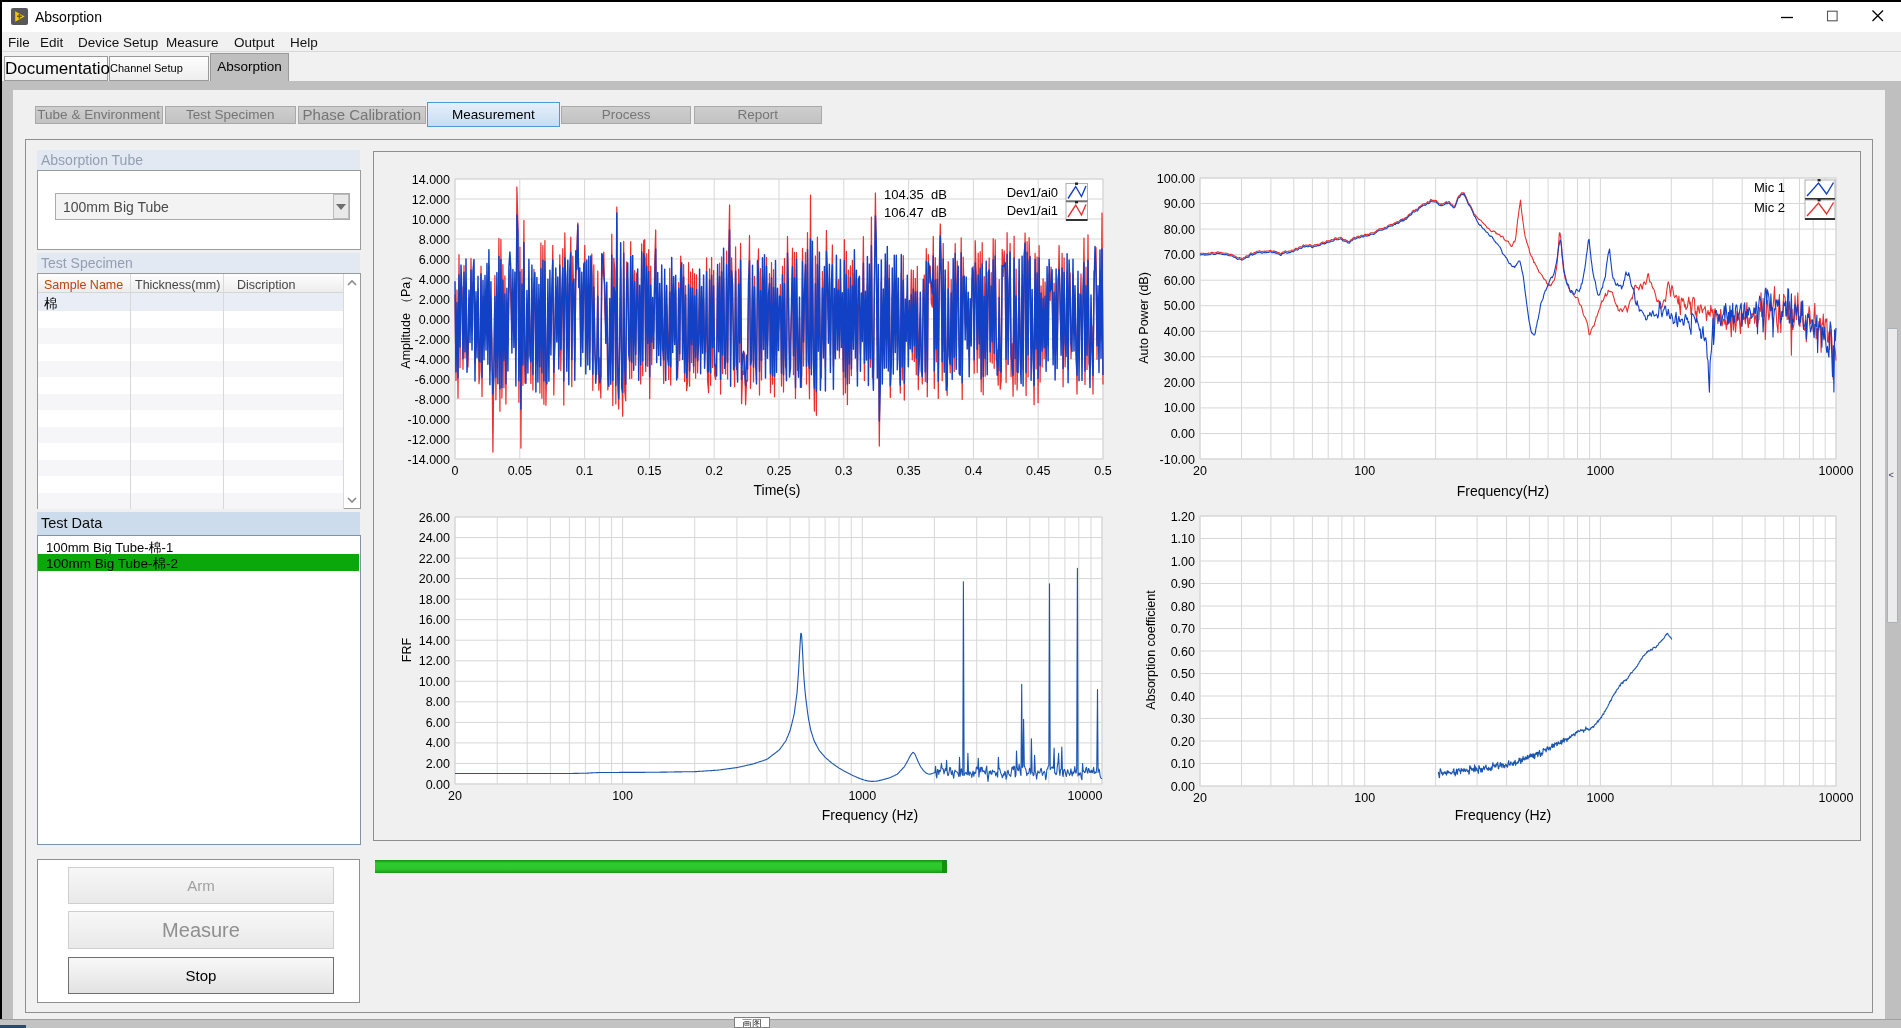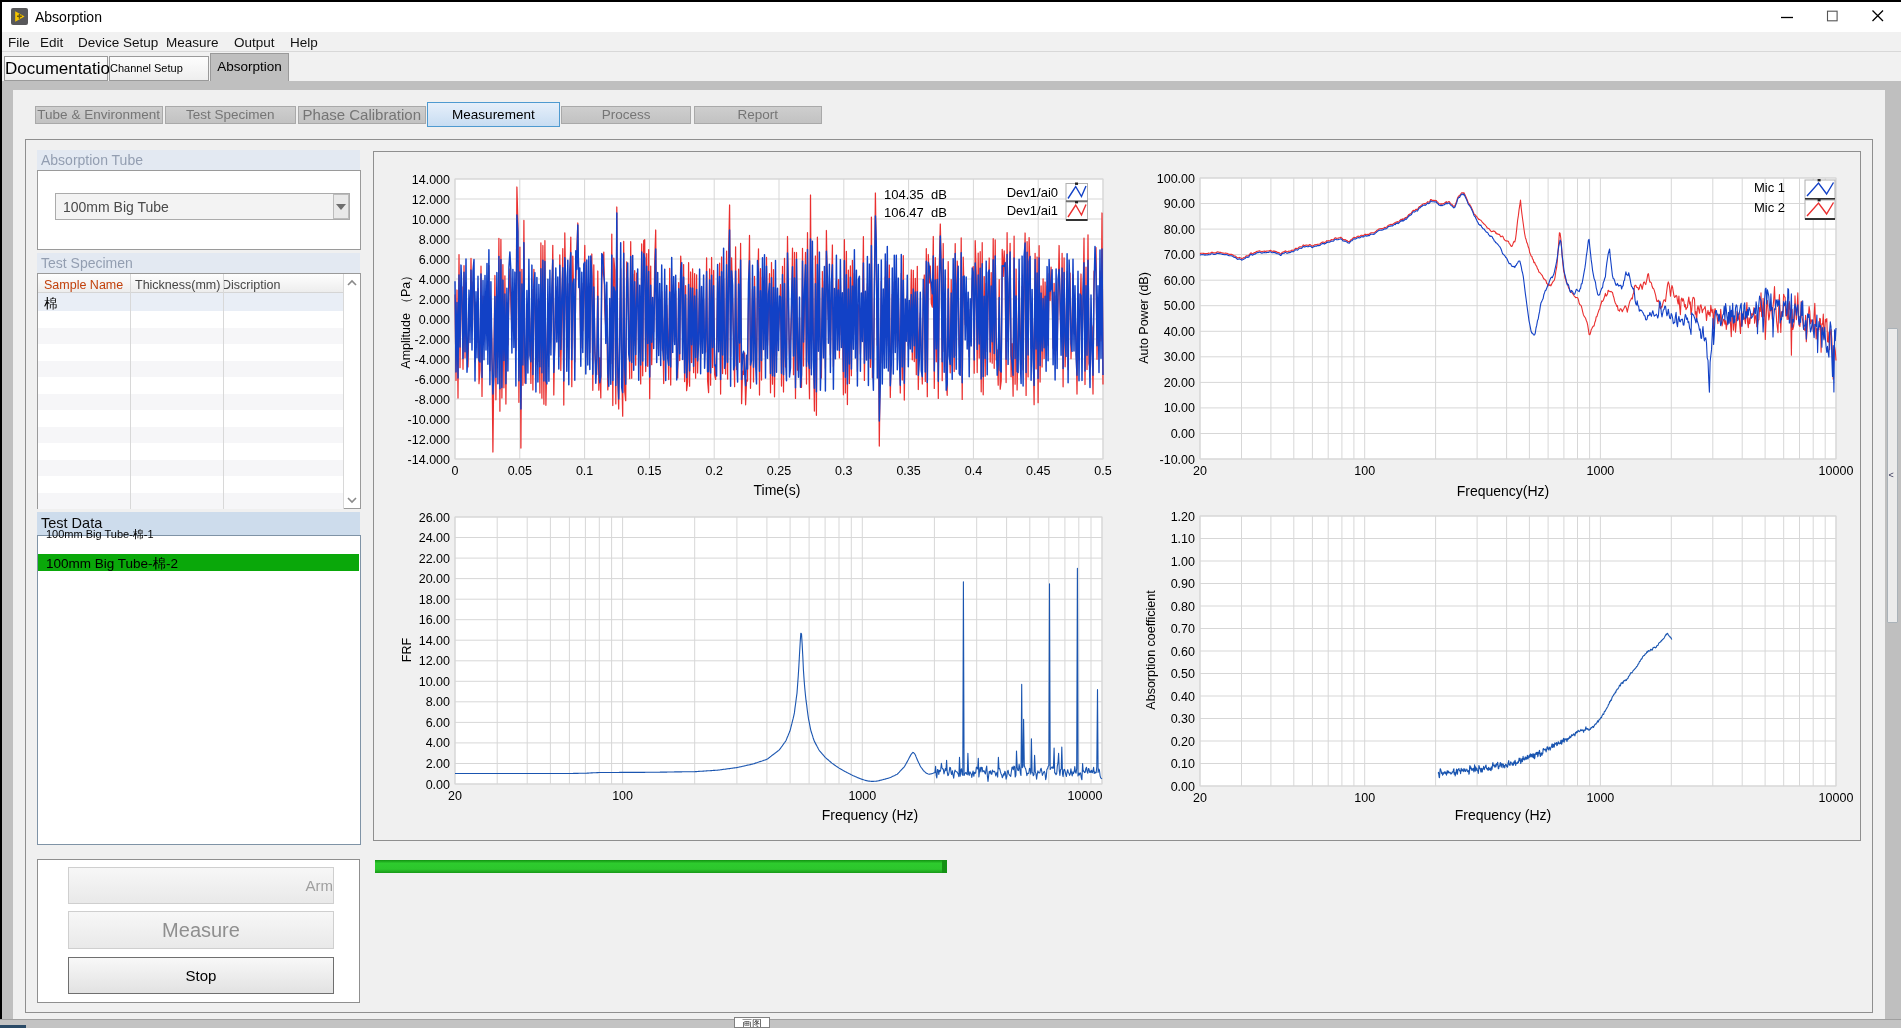--- a/index.html
+++ b/index.html
@@ -55,47 +55,47 @@
 <div class="abs" style="left:333px;top:194px;width:16px;height:25px;background:#e9e9e9;border:1px solid #bcbcbc"></div>
 <svg class="abs" style="left:335px;top:203px" width="12" height="8">
     <path d="M1 1 L11 1 L6 7 Z" fill="#6e6e6e"></path>
   </svg>
 
 <div class="abs" style="left:37px;top:253px;width:323px;height:20px;background:#e3e9f2;font-size:14px;color:#939eb1;line-height:20px;padding-left:4px">Test Specimen</div>
 <div class="abs" style="left:37px;top:273px;width:324px;height:236px;background:#fff;border:1px solid #9a9a9a"></div>
 <div class="abs" style="left:38px;top:274px;width:305px;height:19px;background:linear-gradient(#fefefe,#ededed);border-bottom:1px solid #d5d5d5"></div>
 <div class="abs" style="left:44px;top:278px;font-size:12.5px;color:#c2410c">Sample Name</div>
 <div class="abs" style="left:135px;top:278px;font-size:12.5px;color:#454545">Thickness(mm)</div>
-<div class="abs" style="left:222px;top:278px;font-size:12.5px;color:#454545">Discription</div>
+<div class="abs" style="left:237px;top:278px;font-size:12.5px;color:#454545">Discription</div>
 <div class="abs" style="left:38px;top:293px;width:305px;height:18px;background:#e9eef6"></div>
 <div class="abs" style="left:44px;top:295px;font-size:13.5px;color:#000">棉</div>
 <div class="abs" style="left:38px;top:327.5px;width:305px;height:16.5px;background:#f6f6f8"></div>
 <div class="abs" style="left:38px;top:360.5px;width:305px;height:16.5px;background:#f6f6f8"></div>
 <div class="abs" style="left:38px;top:393.5px;width:305px;height:16.5px;background:#f6f6f8"></div>
 <div class="abs" style="left:38px;top:426.5px;width:305px;height:16.5px;background:#f6f6f8"></div>
 <div class="abs" style="left:38px;top:459.5px;width:305px;height:16.5px;background:#f6f6f8"></div>
 <div class="abs" style="left:38px;top:492.5px;width:305px;height:16.5px;background:#f6f6f8"></div>
 <div class="abs" style="left:130px;top:274px;width:1px;height:235px;background:#d8d8d8"></div>
 <div class="abs" style="left:223px;top:274px;width:1px;height:235px;background:#d8d8d8"></div>
 <div class="abs" style="left:343px;top:274px;width:1px;height:235px;background:#d8d8d8"></div>
 <svg class="abs" style="left:346px;top:278px" width="12" height="10">
     <path d="M2 7 L6 3 L10 7" stroke="#8a8a8a" stroke-width="1.6" fill="none"></path>
   </svg>
 <svg class="abs" style="left:346px;top:495px" width="12" height="10">
     <path d="M2 3 L6 7 L10 3" stroke="#8a8a8a" stroke-width="1.6" fill="none"></path>
   </svg>
 
 <div class="abs" style="left:37px;top:512px;width:323px;height:23px;background:#cddcec;font-size:14.5px;color:#0a0a0a;line-height:23px;padding-left:4px">Test Data</div>
 <div class="abs" style="left:37px;top:535px;width:324px;height:310px;background:#fff;border:1px solid #7f93a6"></div>
-<div class="abs" style="left:46px;top:527px;font-size:11px;color:#000">100mm Big Tube-棉-1</div>
+<div class="abs" style="left:46px;top:539px;font-size:13px;color:#000">100mm Big Tube-棉-1</div>
 <div class="abs" style="left:38px;top:554px;width:321px;height:17px;background:#0aa80a"></div>
 <div class="abs" style="left:46px;top:555px;font-size:13.5px;color:#000">100mm Big Tube-棉-2</div>
 
 <div class="abs" style="left:37px;top:859px;width:323px;height:144px;background:#fff;border:1px solid #8f8f8f"></div>
-<div class="abs" style="left:68px;top:867px;width:266px;height:37px;background:linear-gradient(#f7f7f7,#e9e9e9);border:1px solid #cfcfcf;font-size:15px;color:#9f9f9f;text-align:right;line-height:35px">Arm</div>
+<div class="abs" style="left:68px;top:867px;width:266px;height:37px;background:linear-gradient(#f7f7f7,#e9e9e9);border:1px solid #cfcfcf;font-size:15px;color:#9f9f9f;text-align:center;line-height:35px">Arm</div>
 <div class="abs" style="left:68px;top:911px;width:266px;height:38px;background:linear-gradient(#f7f7f7,#e9e9e9);border:1px solid #cfcfcf;font-size:20px;color:#8f8f8f;text-align:center;line-height:36px">Measure</div>
 <div class="abs" style="left:68px;top:957px;width:266px;height:37px;background:linear-gradient(#f8f8f8,#e2e2e2);border:1px solid #6f6f6f;font-size:15px;color:#000;text-align:center;line-height:35px">Stop</div>
 
 <div class="abs" style="left:373px;top:151px;width:1488px;height:690px;border:1px solid #8f8f8f"></div>
 <svg width="1486" height="689" viewBox="0 0 1486 689" style="position:absolute;left:374px;top:152px">
     <rect x="81" y="27" width="648" height="280" fill="#ffffff"></rect>
     <path d="M81 27H729 M81 47H729 M81 67H729 M81 87H729 M81 107H729 M81 127H729 M81 147H729 M81 167H729 M81 187H729 M81 207H729 M81 227H729 M81 247H729 M81 267H729 M81 287H729 M81 307H729 M81 27V307 M145.8 27V307 M210.6 27V307 M275.4 27V307 M340.2 27V307 M405 27V307 M469.8 27V307 M534.6 27V307 M599.4 27V307 M664.2 27V307 M729 27V307" stroke="#d7d7d7" stroke-width="1" fill="none"></path>
     <rect x="81" y="27" width="648" height="280" fill="none" stroke="#d7d7d7"></rect>
     <polyline points="81,142.4 82,228.4 83,138 84,246.1 85,102.6 86,215.7 87,139.7 88,134.9 89,217.3 90,113.7 91,205.9 92,130.6 93,200.8 94,214.9 95,164.4 96,174.7 97,106.4 98,172.1 99,130 100,136.5 101,209.9 102,150 103,190.4 104,136.5 105,231.7 106,217.9 107,114.2 108,244.4 109,144.1 110,189.3 111,150.8 112,177.9 113,138.7 113.9,194 114.9,113.6 115.9,218.7 116.9,159.2 117.9,190.7 118.9,300 119.9,206.2 120.9,123.5 121.9,247.8 122.9,143.9 123.9,205.1 124.9,86.3 125.9,259.2 126.9,87.4 127.9,246 128.9,112.7 129.9,235.8 130.9,123.8 131.9,252.1 132.9,150.7 133.9,192.9 134.9,142.8 135.9,116.9 136.9,152.3 137.9,179.3 138.9,139.3 139.9,166.5 140.9,155.4 141.9,198.7 142.9,35 143.9,71.3 144.9,250.3 145.9,95.1 146.9,296 147.9,117.3 148.9,233.3 149.9,68.4 150.9,231.1 151.9,217.7 152.9,168.8 153.9,205.8 154.9,138.3 155.9,173.3 156.9,231.4 157.9,137.6 158.9,238 159.9,117.3 160.9,151.6 161.9,212.6 162.9,147.5 163.9,209.4 164.9,163.7 165.9,241.1 166.9,90.9 167.9,246.2 168.9,93.5 169.9,252.2 170.9,88.6 171.9,253.3 172.9,204.8 173.9,154.8 174.9,201.2 175.9,141.7 176.9,178.2 177.9,147.6 178.8,93.3 179.8,243 180.8,180 181.8,134.4 182.8,167.3 183.8,145.4 184.8,204.5 185.8,102.9 186.8,218.5 187.8,165.3 188.8,96.7 189.8,253.1 190.8,80.9 191.8,143 192.8,189.8 193.8,131.6 194.8,206.7 195.8,131.8 196.8,85.2 197.8,234.7 198.8,104.2 199.8,148 200.8,209.9 201.8,131.3 202.8,98.7 203.8,71 204.8,126.9 205.8,141 206.8,195.8 207.8,131 208.8,178.8 209.8,143 210.8,93.4 211.8,205.2 212.8,134.2 213.8,184.5 214.8,131.4 215.8,200.6 216.8,131.1 217.8,102 218.8,238.3 219.8,112.8 220.8,200.4 221.8,215 222.8,222.5 223.8,119 224.8,238.2 225.8,205.8 226.8,245.9 227.8,127.3 228.8,116.3 229.8,100.1 230.8,158.5 231.8,176.6 232.8,153.4 233.8,237.9 234.8,221.7 235.8,173.7 236.8,211.6 237.8,82.2 238.8,253.5 239.8,106.1 240.8,118.4 241.8,251.9 242.8,55 243.7,226.2 244.7,257 245.7,176.3 246.7,116.7 247.7,218.1 248.7,264.2 249.7,89.4 250.7,239.1 251.7,248.7 252.7,109.9 253.7,130.6 254.7,172.5 255.7,226.7 256.7,89.7 257.7,226.3 258.7,122 259.7,193.5 260.7,118.7 261.7,213.2 262.7,121.1 263.7,132.8 264.7,200.6 265.7,145.4 266.7,231.9 267.7,91.9 268.7,223.8 269.7,88.6 270.7,87.6 271.7,219.6 272.7,101.6 273.7,214.3 274.7,97.6 275.7,246.7 276.7,114.1 277.7,212.7 278.7,164.3 279.7,179.8 280.7,110.8 281.7,78 282.7,197.1 283.7,148.7 284.7,190.6 285.7,155.9 286.7,198.7 287.7,139.5 288.7,174.8 289.7,231.5 290.7,139.4 291.7,202.2 292.7,153 293.7,180 294.7,227.6 295.7,116.4 296.7,233.1 297.7,132.9 298.7,190.1 299.7,142 300.7,167.1 301.7,138.8 302.7,206.7 303.7,225.9 304.7,130.6 305.7,208.6 306.7,104.1 307.7,128.8 308.6,182.1 309.6,112.6 310.6,229.6 311.6,133.7 312.6,238.7 313.6,230 314.6,110.7 315.6,234.2 316.6,120 317.6,210.5 318.6,116.8 319.6,220.7 320.6,121.6 321.6,226.2 322.6,122.8 323.6,220.9 324.6,173.6 325.6,135.9 326.6,205.9 327.6,145.7 328.6,179.8 329.6,147.5 330.6,195 331.6,200 332.6,105.9 333.6,228.8 334.6,240.6 335.6,116.9 336.6,233.2 337.6,105.5 338.6,215.4 339.6,118.5 340.6,222.4 341.6,227.4 342.6,197.6 343.6,129.5 344.6,180.8 345.6,111.2 346.6,242.1 347.6,105 348.6,221.6 349.6,126.7 350.6,186.5 351.6,222.1 352.6,99.1 353.6,227.1 354.6,101.8 355.6,53 356.6,204.5 357.6,105.8 358.6,150.3 359.6,184.8 360.6,234.7 361.6,94.8 362.6,217.4 363.6,204 364.6,117.2 365.6,210.3 366.6,91.4 367.6,251.7 368.6,219 369.6,222.5 370.6,200.8 371.6,252.8 372.6,228 373.5,229.1 374.5,150.4 375.5,83.4 376.5,236.3 377.5,180.5 378.5,136.9 379.5,229.9 380.5,124.3 381.5,182.2 382.5,217.7 383.5,137.5 384.5,96.8 385.5,243.1 386.5,116.6 387.5,228.1 388.5,125.2 389.5,171.9 390.5,125.6 391.5,204.6 392.5,105.4 393.5,193.5 394.5,164.6 395.5,121.7 396.5,240.8 397.5,110.5 398.5,232.2 399.5,117.6 400.5,244.8 401.5,137.3 402.5,204.2 403.5,154 404.5,179.2 405.5,163.1 406.5,132.5 407.5,234.1 408.5,114.4 409.5,240 410.5,106.4 411.5,215 412.5,203.3 413.5,84.5 414.5,157.7 415.5,206.5 416.5,186.3 417.5,159.5 418.5,96.1 419.5,222.7 420.5,100.3 421.5,246.4 422.5,100.5 423.5,218.2 424.5,205.5 425.5,165 426.5,219.7 427.5,235.4 428.5,96.4 429.5,214.1 430.5,152.9 431.5,100.4 432.5,232 433.5,80.7 434.5,196.4 435.5,246.7 436.5,43 437.4,191.4 438.4,120 439.4,186.7 440.4,259.1 441.4,104 442.4,263.3 443.4,85.2 444.4,170 445.4,129.8 446.4,205.2 447.4,225.9 448.4,119.5 449.4,182.5 450.4,128.9 451.4,216.2 452.4,78.5 453.4,141.8 454.4,167.7 455.4,132.1 456.4,203 457.4,149.7 458.4,93 459.4,214.4 460.4,156.9 461.4,179.8 462.4,128.8 463.4,175.1 464.4,127.6 465.4,205.9 466.4,127.5 467.4,182.7 468.4,164.2 469.4,242.8 470.4,87.6 471.4,240.9 472.4,99.3 473.4,252.6 474.4,118.2 475.4,231.6 476.4,113.9 477.4,223.7 478.4,108.3 479.4,167.7 480.4,121.1 481.4,182.7 482.4,145.9 483.4,219.6 484.4,153.8 485.4,151.9 486.4,202 487.4,163.9 488.4,162.4 489.4,84.7 490.4,228.4 491.4,153.9 492.4,180.1 493.4,131.6 494.4,208.5 495.4,134.8 496.4,215.3 497.4,65.1 498.4,225.8 499.4,223.3 500.4,145.4 501.4,41 502.3,107.4 503.3,193.2 504.3,144.3 505.3,294 506.3,202.7 507.3,129.3 508.3,211.1 509.3,168 510.3,202.3 511.3,125 512.3,183.5 513.3,109.3 514.3,193.8 515.3,113 516.3,245.5 517.3,193.4 518.3,142.4 519.3,201 520.3,130 521.3,171.9 522.3,133.2 523.3,195.1 524.3,142.6 525.3,182.7 526.3,241 527.3,121.5 528.3,227.9 529.3,103.7 530.3,248.1 531.3,164.6 532.3,173.8 533.3,144 534.3,193.8 535.3,173.3 536.3,177.3 537.3,117.8 538.3,207.8 539.3,118.3 540.3,209.6 541.3,126.3 542.3,222.7 543.3,114.3 544.3,237.5 545.3,180.1 546.3,160.8 547.3,199.7 548.3,232 549.3,139.7 550.3,123 551.3,229.4 552.3,96.7 553.3,244.7 554.3,102.5 555.3,131 556.3,114 557.3,151.4 558.3,155.2 559.3,84.5 560.3,236.4 561.3,105.7 562.3,209.8 563.3,114.1 564.3,246.4 565.3,113.8 566.3,72 567.2,110.8 568.2,228.7 569.2,91.5 570.2,199.4 571.2,146.6 572.2,224.6 573.2,243.3 574.2,109.6 575.2,184.8 576.2,220.8 577.2,127.6 578.2,213.7 579.2,137.9 580.2,219.6 581.2,91.6 582.2,203.7 583.2,109 584.2,137.3 585.2,192.8 586.2,203.5 587.2,85.9 588.2,247.4 589.2,105.2 590.2,145.3 591.2,172.8 592.2,146.8 593.2,169.6 594.2,161 595.2,204.7 596.2,157.5 597.2,166.5 598.2,126.6 599.2,114.6 600.2,221.2 601.2,88.7 602.2,121.2 603.2,220.6 604.2,101.1 605.2,206.1 606.2,99.7 607.2,239.8 608.2,90.7 609.2,242.8 610.2,124.6 611.2,224.2 612.2,131.3 613.2,199.4 614.2,146.1 615.2,106 616.2,210 617.2,120.6 618.2,211.2 619.2,86.7 620.2,216.3 621.2,87.9 622.2,207.9 623.2,197.9 624.2,233.2 625.2,127.6 626.2,237.2 627.2,228.9 628.2,97.3 629.2,124.4 630.2,98.9 631.2,123.9 632.1,230.6 633.1,80.7 634.1,189.6 635.1,159.5 636.1,91.3 637.1,224.8 638.1,191.7 639.1,244.2 640.1,84.2 641.1,232.2 642.1,117 643.1,238 644.1,190.1 645.1,128.8 646.1,178.3 647.1,207.4 648.1,134.5 649.1,217.7 650.1,133 651.1,81 652.1,243.4 653.1,89.7 654.1,224.9 655.1,85.6 656.1,120.8 657.1,196.8 658.1,155.1 659.1,191.5 660.1,252.7 661.1,101.3 662.1,217 663.1,105 664.1,250.7 665.1,93.7 666.1,230.1 667.1,133.9 668.1,215 669.1,126.8 670.1,206.5 671.1,130 672.1,194.7 673.1,133.8 674.1,193.3 675.1,121.7 676.1,148.6 677.1,115.1 678.1,137.7 679.1,196.2 680.1,131.4 681.1,203.1 682.1,144 683.1,198.8 684.1,146.7 685.1,93.5 686.1,158.7 687.1,185 688.1,101.3 689.1,234.8 690.1,105.9 691.1,214.8 692.1,179.2 693.1,119.4 694.1,217.6 695.1,136.2 696.1,121 697,206.7 698,176.1 699,122.6 700,181.4 701,158 702,180.5 703,242.1 704,141.5 705,208 706,162 707,122 708,198 709,155 710,86.2 711,232.5 712,115.2 713,217.4 714,82.8 715,211.5 716,215.9 717,170.2 718,175.3 719,242.1 720,119.5 721,117.3 722,95.7 723,207.3 724,148.4 725,193.7 726,118.8 727,188.9 728,61 729,232.5" fill="none" stroke="#ea2f2f" stroke-width="1.25" stroke-opacity="1.0" stroke-linejoin="round"></polyline>
     <polyline points="81,129.3 82,219.9 83,150.5 84,225.9 85,123 86,195 87,113.1 88,144.1 89,206.5 90,120.3 91,199.8 92,107 93,220.2 94,196.3 95,138.1 96,190.6 97,118.1 98,198 99,119.1 100,107.5 101,229 102,139.7 103,205.7 104,124.2 105,208.4 106,210.1 107,121.9 108,225.5 109,128.5 110,207.8 111,123.5 112,198.1 113,111.4 113.9,212.2 114.9,97.7 115.9,232.8 116.9,129.8 117.9,205.2 118.9,242 119.9,222.7 120.9,144.5 121.9,225.3 122.9,120.6 123.9,231.7 124.9,104.5 125.9,236.8 126.9,107.4 127.9,235.5 128.9,128.1 129.9,208.5 130.9,141.9 131.9,231.7 132.9,136.2 133.9,219.1 134.9,115.6 135.9,99.9 136.9,119.4 137.9,201.1 138.9,117.4 139.9,195.4 140.9,120.1 141.9,234 142.9,63 143.9,79.9 144.9,228.8 145.9,119.9 146.9,257 147.9,131.9 148.9,213.1 149.9,90.6 150.9,206.7 151.9,231.4 152.9,138.5 153.9,221 154.9,107.2 155.9,203.4 156.9,209.8 157.9,113.1 158.9,222.6 159.9,134.5 160.9,120.6 161.9,239.9 162.9,125.5 163.9,230.1 164.9,132.5 165.9,214.8 166.9,116.7 167.9,220.7 168.9,108.2 169.9,228.9 170.9,109.5 171.9,228.8 172.9,231.9 173.9,127.2 174.9,229.2 175.9,118.2 176.9,203.1 177.9,135.6 178.8,108 179.8,220.5 180.8,192 181.8,115.9 182.8,190.1 183.8,125 184.8,217.1 185.8,113.3 186.8,197.4 187.8,143.7 188.8,115.7 189.8,228.9 190.8,105.7 191.8,125.2 192.8,219.3 193.8,108.2 194.8,232.7 195.8,118 196.8,100.6 197.8,207.8 198.8,131.3 199.8,127.1 200.8,228.2 201.8,98.7 202.8,117.4 203.8,73 204.8,135.5 205.8,115.9 206.8,214.2 207.8,120.3 208.8,200.6 209.8,112 210.8,110.2 211.8,221.9 212.8,107.9 213.8,213.1 214.8,104.2 215.8,217.5 216.8,103.9 217.8,124.3 218.8,222.3 219.8,135 220.8,192.4 221.8,231.2 222.8,207.4 223.8,144.3 224.8,218.1 225.8,230.7 226.8,224.1 227.8,101.6 228.8,103.7 229.8,123.5 230.8,133.5 231.8,191.4 232.8,130.3 233.8,221.3 234.8,234.2 235.8,146.5 236.8,232.3 237.8,103.1 238.8,228.5 239.8,134.9 240.8,139.9 241.8,233.5 242.8,61 243.7,215.1 244.7,247 245.7,192.3 246.7,90.7 247.7,235.4 248.7,240.5 249.7,101.2 250.7,215.4 251.7,232.2 252.7,133.2 253.7,110.9 254.7,201.9 255.7,209.1 256.7,104.4 257.7,210.5 258.7,103.5 259.7,218.3 260.7,129.8 261.7,202.5 262.7,147.5 263.7,116.9 264.7,228.2 265.7,133.3 266.7,213 267.7,100 268.7,209 269.7,101.8 270.7,106.2 271.7,213.7 272.7,114.2 273.7,191.4 274.7,119.4 275.7,225 276.7,133.2 277.7,190.2 278.7,145.5 279.7,196.6 280.7,133.5 281.7,97 282.7,210.5 283.7,120.4 284.7,203.5 285.7,131.4 286.7,213.6 287.7,112.9 288.7,196.4 289.7,208.1 290.7,117.3 291.7,228.6 292.7,133.5 293.7,206.1 294.7,213.4 295.7,140 296.7,214.9 297.7,105.5 298.7,200.4 299.7,124.6 300.7,192.5 301.7,123.2 302.7,227.9 303.7,211.6 304.7,136.8 305.7,201.7 306.7,119.3 307.7,110.7 308.6,207.5 309.6,125.1 310.6,220.9 311.6,142.8 312.6,225.6 313.6,207.3 314.6,132.4 315.6,218.9 316.6,135.9 317.6,192.8 318.6,136.1 319.6,214.3 320.6,143.9 321.6,205.6 322.6,137.5 323.6,208.9 324.6,191.7 325.6,117.1 326.6,221.8 327.6,134.4 328.6,201.2 329.6,123.1 330.6,216.3 331.6,187.7 332.6,119.5 333.6,219.8 334.6,219.3 335.6,127.9 336.6,220.9 337.6,123.2 338.6,195.5 339.6,133.7 340.6,213.7 341.6,213 342.6,224 343.6,112.4 344.6,199.8 345.6,124.4 346.6,227.5 347.6,119.8 348.6,203 349.6,96.2 350.6,216.3 351.6,209.7 352.6,112.8 353.6,210.3 354.6,125.8 355.6,78 356.6,234.2 357.6,119 358.6,133.3 359.6,217.8 360.6,213.7 361.6,118.9 362.6,204.5 363.6,230.1 364.6,132.1 365.6,191 366.6,108.1 367.6,227.5 368.6,203.2 369.6,199.3 370.6,219.5 371.6,233.8 372.6,203.3 373.5,217 374.5,130.5 375.5,108.8 376.5,213 377.5,208.7 378.5,113.2 379.5,215.2 380.5,134.8 381.5,209.6 382.5,231.9 383.5,108.5 384.5,120.8 385.5,219.2 386.5,138.8 387.5,208.5 388.5,105.8 389.5,197.6 390.5,102.7 391.5,226.1 392.5,114.3 393.5,206.3 394.5,142 395.5,131.5 396.5,221.5 397.5,125.8 398.5,223.7 399.5,135.5 400.5,224.3 401.5,108.4 402.5,220.2 403.5,136.3 404.5,198.5 405.5,144.1 406.5,144.8 407.5,221.3 408.5,122.6 409.5,222.8 410.5,131.6 411.5,205.5 412.5,228.8 413.5,100.9 414.5,140.7 415.5,225.1 416.5,216 417.5,147.5 418.5,114.7 419.5,204.1 420.5,126 421.5,235.7 422.5,107.2 423.5,191.9 424.5,225.2 425.5,145.1 426.5,235.3 427.5,222.8 428.5,109.1 429.5,190 430.5,138.3 431.5,112.7 432.5,214.2 433.5,97.6 434.5,209.5 435.5,216.4 436.5,87 437.4,222.7 438.4,89.3 439.4,209 440.4,236.2 441.4,131.7 442.4,239.8 443.4,112.5 444.4,199.2 445.4,100.1 446.4,238.3 447.4,199.9 448.4,136.1 449.4,205.9 450.4,114.5 451.4,239 452.4,99.3 453.4,125 454.4,191.2 455.4,112.3 456.4,220.4 457.4,130.4 458.4,112.8 459.4,237.2 460.4,136.4 461.4,206.8 462.4,103.2 463.4,198.1 464.4,137.9 465.4,198.5 466.4,107.6 467.4,195.6 468.4,140.7 469.4,219.6 470.4,108.6 471.4,225.2 472.4,122.8 473.4,232.1 474.4,136.9 475.4,212 476.4,125.3 477.4,217.1 478.4,134.1 479.4,197.3 480.4,97.8 481.4,206 482.4,118.2 483.4,234.1 484.4,127.6 485.4,124.2 486.4,219.3 487.4,141 488.4,189.6 489.4,110.9 490.4,211.3 491.4,139.2 492.4,208.1 493.4,104.5 494.4,233.6 495.4,112.1 496.4,206.5 497.4,93.6 498.4,206.8 499.4,238.3 500.4,129.8 501.4,64 502.3,92.3 503.3,226.1 504.3,112.4 505.3,269 506.3,232.2 507.3,108 508.3,232.1 509.3,137 510.3,216.3 511.3,102 512.3,215.9 513.3,94.4 514.3,219.1 515.3,126.6 516.3,233.8 517.3,212.5 518.3,116 519.3,222 520.3,103.3 521.3,200.6 522.3,103.3 523.3,217.7 524.3,126.1 525.3,206.1 526.3,233.3 527.3,102.4 528.3,214.9 529.3,128.3 530.3,231.3 531.3,147.1 532.3,189.2 533.3,123.2 534.3,214.7 535.3,148.4 536.3,196.9 537.3,142.6 538.3,200.1 539.3,137.1 540.3,193.8 541.3,139.9 542.3,206.2 543.3,139.8 544.3,223.3 545.3,207.9 546.3,140.3 547.3,218.8 548.3,224.6 549.3,127.4 550.3,147.5 551.3,220.1 552.3,109.3 553.3,230.6 554.3,110.2 555.3,114.9 556.3,126.4 557.3,131.2 558.3,141.7 559.3,103.9 560.3,219 561.3,128 562.3,196.9 563.3,127.5 564.3,229.3 565.3,131.1 566.3,84 567.2,121.8 568.2,209.7 569.2,107 570.2,220.2 571.2,118 572.2,238.2 573.2,232.3 574.2,137 575.2,203.8 576.2,212.3 577.2,141.1 578.2,227.2 579.2,106.6 580.2,205.3 581.2,101.5 582.2,217.2 583.2,132.9 584.2,114.2 585.2,221.7 586.2,223.3 587.2,100.7 588.2,230.7 589.2,124.6 590.2,124 591.2,187.9 592.2,125 593.2,197.1 594.2,140.2 595.2,224.8 596.2,146.8 597.2,193.9 598.2,116 599.2,120.2 600.2,207.9 601.2,111 602.2,135 603.2,197.4 604.2,123 605.2,192 606.2,116.2 607.2,226.9 608.2,111.8 609.2,224.6 610.2,144.2 611.2,206.5 612.2,109.1 613.2,222.8 614.2,120.4 615.2,117.9 616.2,199.9 617.2,134 618.2,189.7 619.2,107.8 620.2,201.5 621.2,104 622.2,185.6 623.2,223.2 624.2,212.4 625.2,145.4 626.2,218.4 627.2,220.1 628.2,113.8 629.2,113.8 630.2,114.3 631.2,110.6 632.1,207.2 633.1,102.5 634.1,212.4 635.1,131.4 636.1,99.9 637.1,203.6 638.1,211.6 639.1,223.3 640.1,106.1 641.1,206.4 642.1,143.9 643.1,219.4 644.1,220.4 645.1,107.2 646.1,204.7 647.1,231.5 648.1,104.1 649.1,234.1 650.1,104.2 651.1,91 652.1,220.5 653.1,100.2 654.1,203.1 655.1,109.6 656.1,104.4 657.1,228.3 658.1,137.5 659.1,206.4 660.1,233.4 661.1,107.5 662.1,197.1 663.1,120.9 664.1,226.5 665.1,106 666.1,213.6 667.1,141.1 668.1,199 669.1,146.6 670.1,195.8 671.1,144.3 672.1,219.2 673.1,114.6 674.1,208.8 675.1,107.5 676.1,139.2 677.1,136.6 678.1,117.8 679.1,212.8 680.1,140.3 681.1,228.1 682.1,117 683.1,216.5 684.1,127.6 685.1,117.4 686.1,143.1 687.1,203.2 688.1,116.1 689.1,216.6 690.1,120.4 691.1,189.9 692.1,204.5 693.1,101.7 694.1,230.8 695.1,107.9 696.1,143.2 697,191.5 698,199.4 699,107.2 700,199.1 701,133.7 702,202.1 703,223.3 704,119.3 705,228.7 706,142 707,143.6 708,228.4 709,139.8 710,110.7 711,219 712,133.7 713,203.3 714,108.2 715,188.9 716,235.6 717,142.9 718,198.9 719,223.2 720,137.6 721,94.5 722,119.7 723,193.8 724,133.7 725,220.6 726,97.9 727,206.3 728,97 729,223.1" fill="none" stroke="#1241c6" stroke-width="1.45" stroke-opacity="1.0" stroke-linejoin="round"></polyline>

